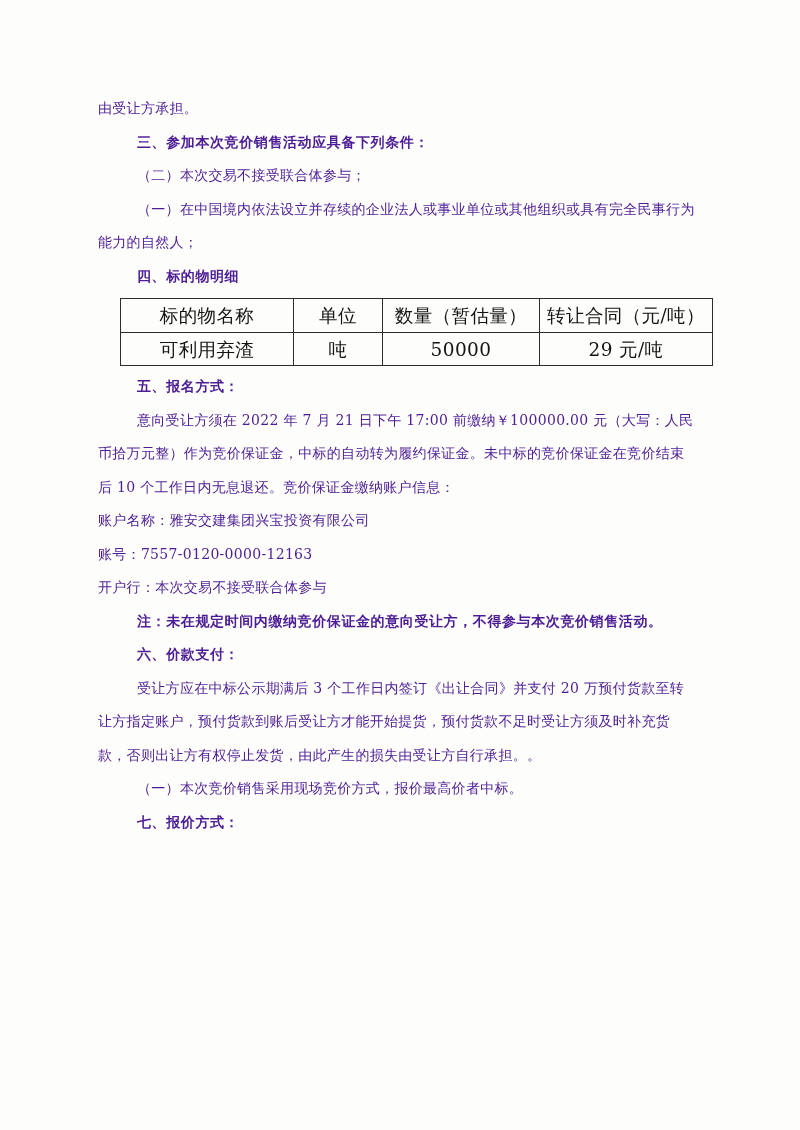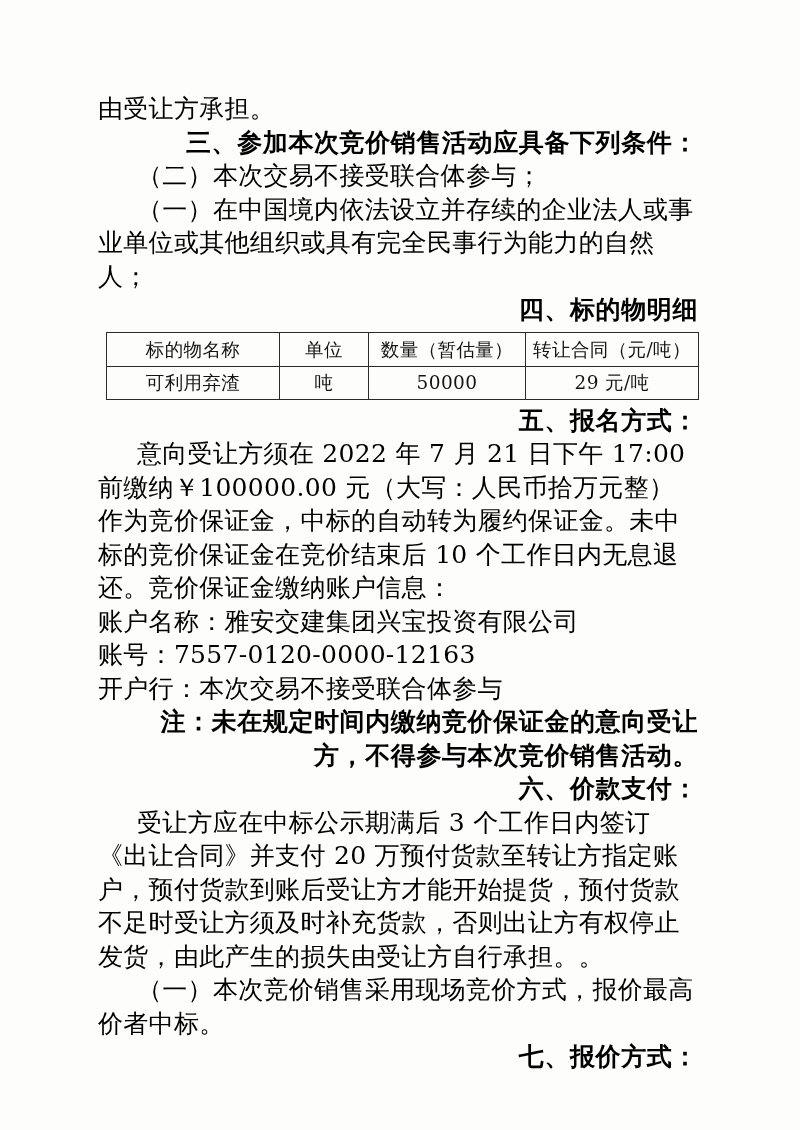--- a/index.html
+++ b/index.html
@@ -22,45 +22,44 @@
     height: 1130px;
     background: #fdfdfb;
   }
   .content {
     position: absolute;
     left: 98px;
     top: 92px;
     width: 600px;
   }
   .line {
-    font-size: 25px;
+    font-size: 14px;
     line-height: 33.5px;
     letter-spacing: 0.3px;
     white-space: pre-wrap;
-    color: #000000;
+    color: #4c1d95;
   }
   .indent2 {
     text-indent: 39px;
   }
   .bold {
     font-weight: 700;
     letter-spacing: 0.6px;
-    text-align: right;
   }
   .para {
     margin: 0;
   }
   .blk {
     margin-bottom: 0px;
   }
   
   .tbl-wrap {
     margin-top: 5px;
     margin-bottom: 4px;
-    margin-left: 8px;
+    margin-left: 22px;
   }
   table.goods {
     border-collapse: collapse;
     width: 572px;
     table-layout: fixed;
   }
   table.goods td, table.goods th {
     border: 1.4px solid #2b2b2b;
     text-align: center;
     font-size: 18.5px;

